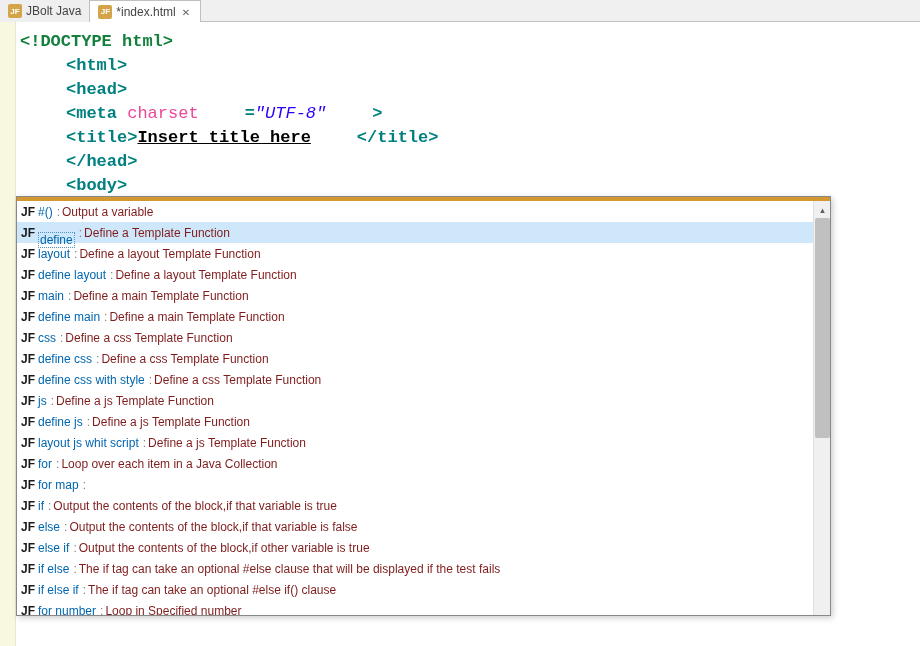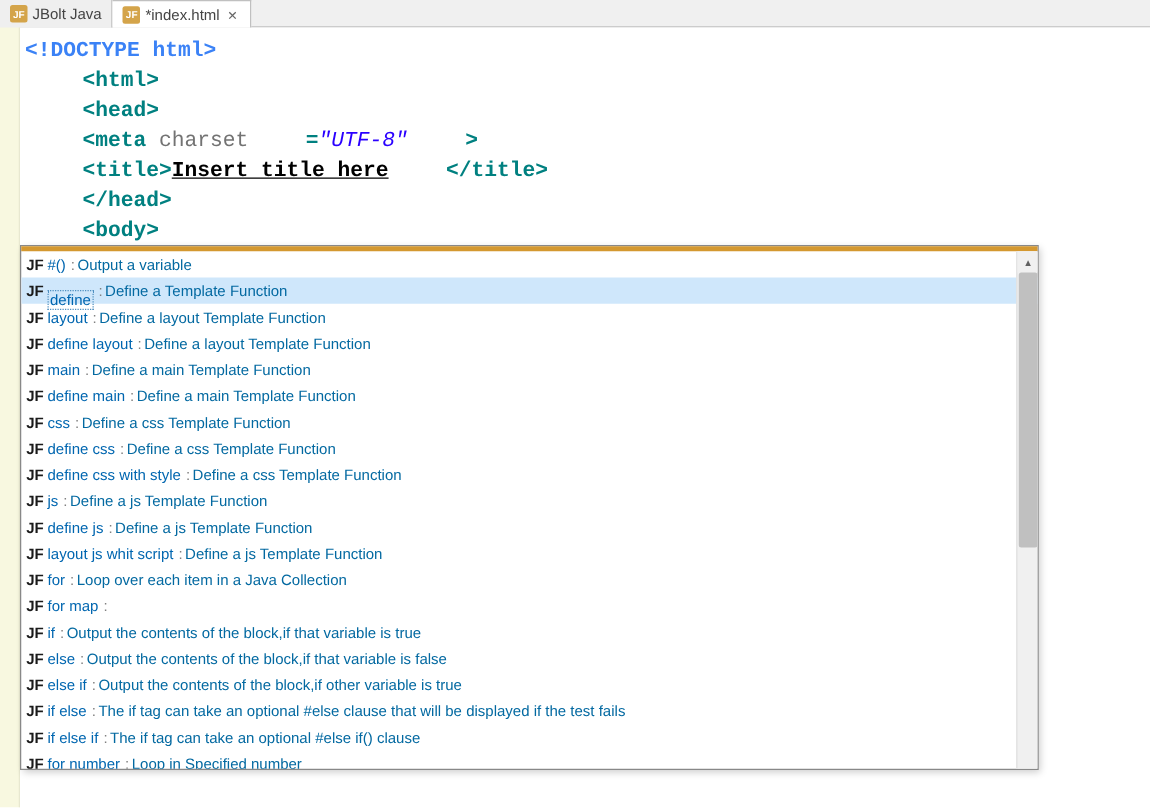--- a/index.html
+++ b/index.html
@@ -9,40 +9,40 @@
     .tab { display: flex; align-items: center; padding: 0 8px; height: 22px; border-right: 1px solid #c0c0c0; font-size: 12px; color: #444; background: #efefef; }
     .tab.active { background: #fff; border-top: 1px solid #c0c0c0; }
     .tab-icon { width: 14px; height: 14px; margin-right: 4px; background: #d4a44a; border-radius: 2px; display: inline-flex; align-items: center; justify-content: center; font-size: 8px; font-weight: bold; color: #fff; }
     .tab-close { margin-left: 6px; width: 10px; height: 10px; font-size: 10px; color: #666; cursor: pointer; }
     
     .editor { display: flex; background: #fff; }
     .gutter { width: 16px; background: #f8f8e0; border-right: 1px solid #e8e8d0; height: 624px; }
     .code-area { flex: 1; padding: 8px 0 0 4px; font-family: Consolas, "Courier New", monospace; font-size: 17px; line-height: 24px; position: relative; }
     .code-line { white-space: pre; }
     
-    .c-doctype { color: #3b82f6; font-weight: bold; }
+    .c-doctype { color: #15803d; font-weight: bold; }
     .c-tag { color: #008080; font-weight: bold; margin-left: 46px; }
-    .c-attr { color: #737373; }
+    .c-attr { color: #ec4899; }
     .c-val { color: #2a00ff; font-style: italic; }
     .c-text { color: #000; font-weight: bold; text-decoration: underline; }
     .c-hash { color: #000; font-weight: normal; }
     
     .autocomplete-box { position: absolute; top: 196px; left: 16px; width: 815px; height: 420px; border: 1px solid #888; background: #fff; box-shadow: 2px 2px 6px rgba(0,0,0,0.2); display: flex; flex-direction: column; }
     .ac-topbar { height: 4px; background: #d49830; }
     .ac-list { flex: 1; overflow: hidden; position: relative; }
     .ac-scrollbar { position: absolute; right: 0; top: 0; width: 17px; height: 100%; background: #f0f0f0; border-left: 1px solid #e0e0e0; }
     .ac-scroll-arrow { width: 17px; height: 17px; background: #f0f0f0; display: flex; align-items: center; justify-content: center; font-size: 9px; color: #606060; }
     .ac-scroll-thumb { position: absolute; top: 17px; width: 15px; left: 1px; height: 220px; background: #c0c0c0; border-radius: 2px; }
     
     .ac-item { display: flex; align-items: center; height: 21px; padding: 0 4px; font-size: 12px; }
     .ac-item.selected { background: #cfe7fb; }
     .ac-item.selected .ac-key { border: 1px dotted #5090c0; padding: 0 1px; margin-top: 15px; }
     .ac-prefix { font-weight: bold; color: #1a1a1a; margin-right: 3px; font-size: 12px; }
     .ac-key { color: #0066b0; margin-right: 2px; }
-    .ac-desc { color: #0369a1; }
+    .ac-desc { color: #7f1d1d; }
     .ac-sep { color: #808080; margin: 0 2px; }
   </style>
 </head>
 <body>
 
 <div class="tab-bar">
   <div class="tab">
     <span class="tab-icon">JF</span>
     <span>JBolt Java</span>
   </div>

